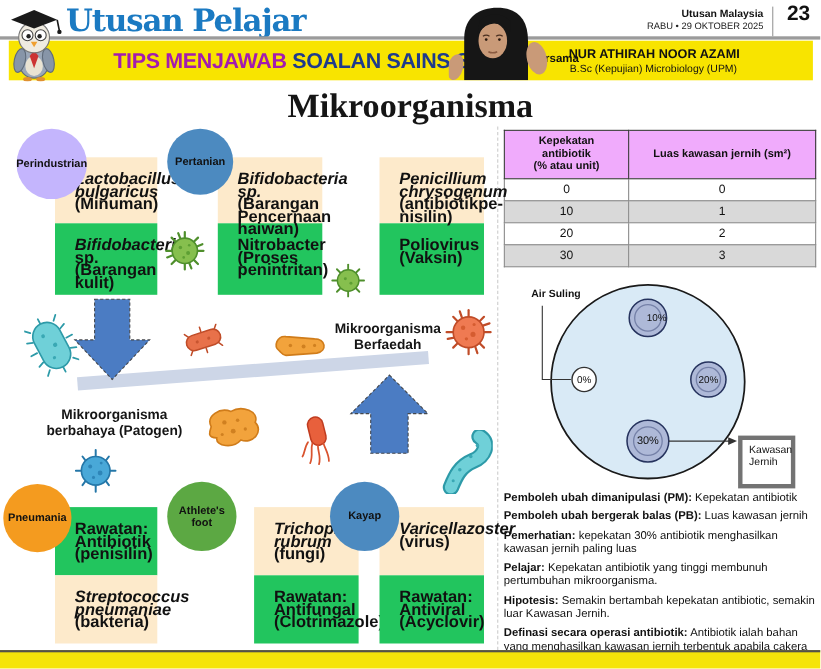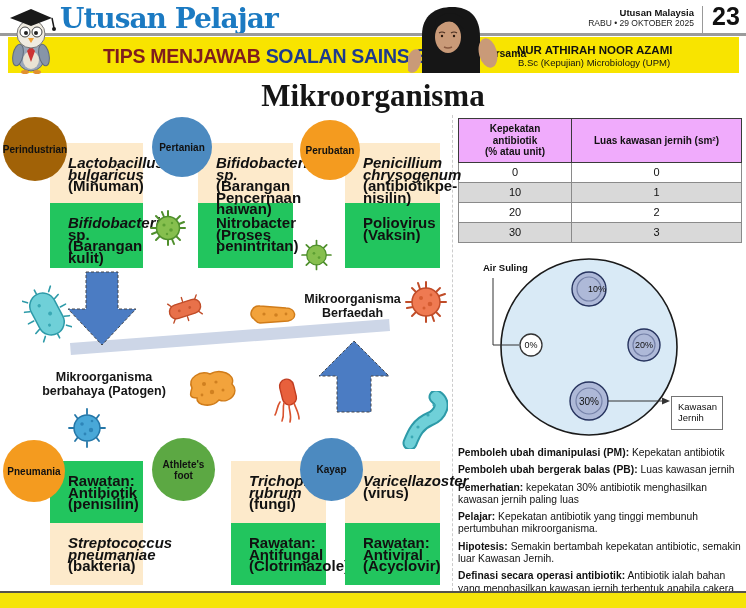--- a/index.html
+++ b/index.html
@@ -7,24 +7,24 @@
         font-family:"Liberation Sans",sans-serif;color:#111;}
   
   .brand{position:absolute;left:60px;top:2px;font-family:"DejaVu Serif",serif;
          font-weight:bold;font-size:28px;color:#1b7ac2;letter-spacing:-1px;}
   .rule{position:absolute;left:0;top:33px;width:746px;height:3px;background:#9b9b9b;}
   .paperblock{position:absolute;right:52px;top:7px;text-align:right;line-height:11px;}
   .paper{font-weight:bold;font-size:9.5px;}
   .date{font-size:8.5px;color:#222;}
   .pgdiv{position:absolute;left:702px;top:6px;width:1px;height:27px;background:#999;}
   .pgnum{position:absolute;left:707px;top:2px;width:38px;text-align:center;
-         font-size:25px;font-weight:bold;}
+         font-size:19px;font-weight:bold;}
   .banner{position:absolute;left:8px;top:37px;width:731px;height:36px;background:#f8e400;}
   .tips{position:absolute;left:103px;top:45px;font-size:19.5px;font-weight:bold;letter-spacing:-0.3px;}
-  .tips .t1{color:#7f1d1d;} .tips .t2{color:#1e3a8c;}
+  .tips .t1{color:#a21caf;} .tips .t2{color:#1e3a8c;}
   .bersama{position:absolute;left:482px;top:47px;font-size:10.5px;font-weight:bold;color:#111;}
   .author{position:absolute;left:517px;top:44px;font-size:11.5px;font-weight:bold;}
   .cred{position:absolute;left:518px;top:57px;font-size:9.5px;}
   .photo{position:absolute;left:408px;top:5px;z-index:7;}
   .owl{position:absolute;left:2px;top:6px;z-index:7;}
   
   .title{position:absolute;left:0;top:78px;width:746px;text-align:center;
          font-family:"Liberation Serif",serif;font-weight:bold;font-size:31px;color:#151515;}
   
   .circle{position:absolute;border-radius:50%;display:flex;align-items:center;justify-content:center;
@@ -46,22 +46,22 @@
   
   .coldiv{position:absolute;left:452px;top:115px;height:476px;border-left:1px dashed #ccc;}
   table.dt{position:absolute;left:458px;top:118px;width:284px;border-collapse:collapse;}
   table.dt th{background:#f0abfc;font-weight:bold;font-size:10px;line-height:11.5px;
               border:1px solid #3a3a3a;text-align:center;padding:4px 3px;white-space:pre-line;}
   table.dt td{font-size:11px;text-align:center;border:1px solid #8a8a8a;height:19px;padding:0;}
   table.dt .c1{width:106px;}
   table.dt tr.alt td{background:#d9d9d9;}
   .petri-label{position:absolute;font-size:9.5px;color:#111;z-index:4;}
   .disc-label{position:absolute;text-align:center;font-size:9px;color:#111;z-index:4;}
-  .kbox{position:absolute;left:671px;top:396px;width:52px;height:34px;background:#fff;
-        border:1px solid #737373;z-index:4;box-sizing:border-box;padding:4px 0 0 6px;
+  .kbox{position:absolute;left:671px;top:396px;width:52px;height:48px;background:#fff;
+        border:4px solid #737373;z-index:4;box-sizing:border-box;padding:4px 0 0 6px;
         font-size:9.5px;line-height:11px;white-space:pre-line;}
   .notes{position:absolute;left:458px;top:447px;width:284px;}
   .note{margin:0 0 5px;font-size:10.3px;line-height:12.3px;}
   .note b{font-weight:bold;}
   
   .botbar{position:absolute;left:0;top:591px;width:746px;height:17px;background:#f5e409;
           border-top:2px solid #54524a;box-sizing:border-box;}
 </style>
 </head>
 <body>
@@ -116,39 +116,36 @@
   <div class="bersama">Bersama</div>
   <div class="author">NUR ATHIRAH NOOR AZAMI</div>
   <div class="cred">B.Sc (Kepujian) Microbiology (UPM)</div>
 
   <div class="title">Mikroorganisma</div>
 
   <div class="card g-top" style="left:50px;top:143px;width:93px;">
     <div class="sec top"><i>Lactobacillus bulgaricus</i><span> (Minuman)</span></div>
     <div class="sec bot"><i>Bifidobacteria</i><span> sp. (Barangan kulit)</span></div>
   </div>
-  <div class="circle" style="left:3px;top:117px;width:64px;height:64px;background:#a16207;">
+  <div class="circle" style="left:15px;top:117px;width:64px;height:64px;background:#c4b5fd;">
       <span>Perindustrian</span>
     </div>
 
   <div class="card g-top" style="left:198px;top:143px;width:95px;">
     <div class="sec top"><i>Bifidobacteria sp.</i><span> (Barangan Pencernaan haiwan)</span></div>
     <div class="sec bot"><i></i><span>Nitrobacter (Proses penintritan)</span></div>
   </div>
   <div class="circle" style="left:152px;top:117px;width:60px;height:60px;background:#4c8ac0;">
       <span>Pertanian</span>
     </div>
 
   <div class="card g-top" style="left:345px;top:143px;width:95px;">
     <div class="sec top"><i>Penicillium chrysogenum</i><span> (antibiotikpe-nisilin)</span></div>
     <div class="sec bot"><i></i><span>Poliovirus (Vaksin)</span></div>
   </div>
-  <div class="circle" style="left:300px;top:120px;width:60px;height:60px;background:#f49b1f;">
-      <span>Perubatan</span>
-    </div>
 
   <svg class="micro" style="left:148px;top:208px;" width="40" height="40" viewBox="0 0 40 40">
     <g stroke="#4f8f2c" stroke-width="2" stroke-linecap="round">
       <line x1="20" y1="3" x2="20" y2="9"></line>
         <line x1="20" y1="31" x2="20" y2="37"></line>
       <line x1="3" y1="20" x2="9" y2="20"></line>
         <line x1="31" y1="20" x2="37" y2="20"></line>
       <line x1="8" y1="8" x2="12" y2="12"></line>
         <line x1="28" y1="28" x2="32" y2="32"></line>
       <line x1="8" y1="32" x2="12" y2="28"></line>

